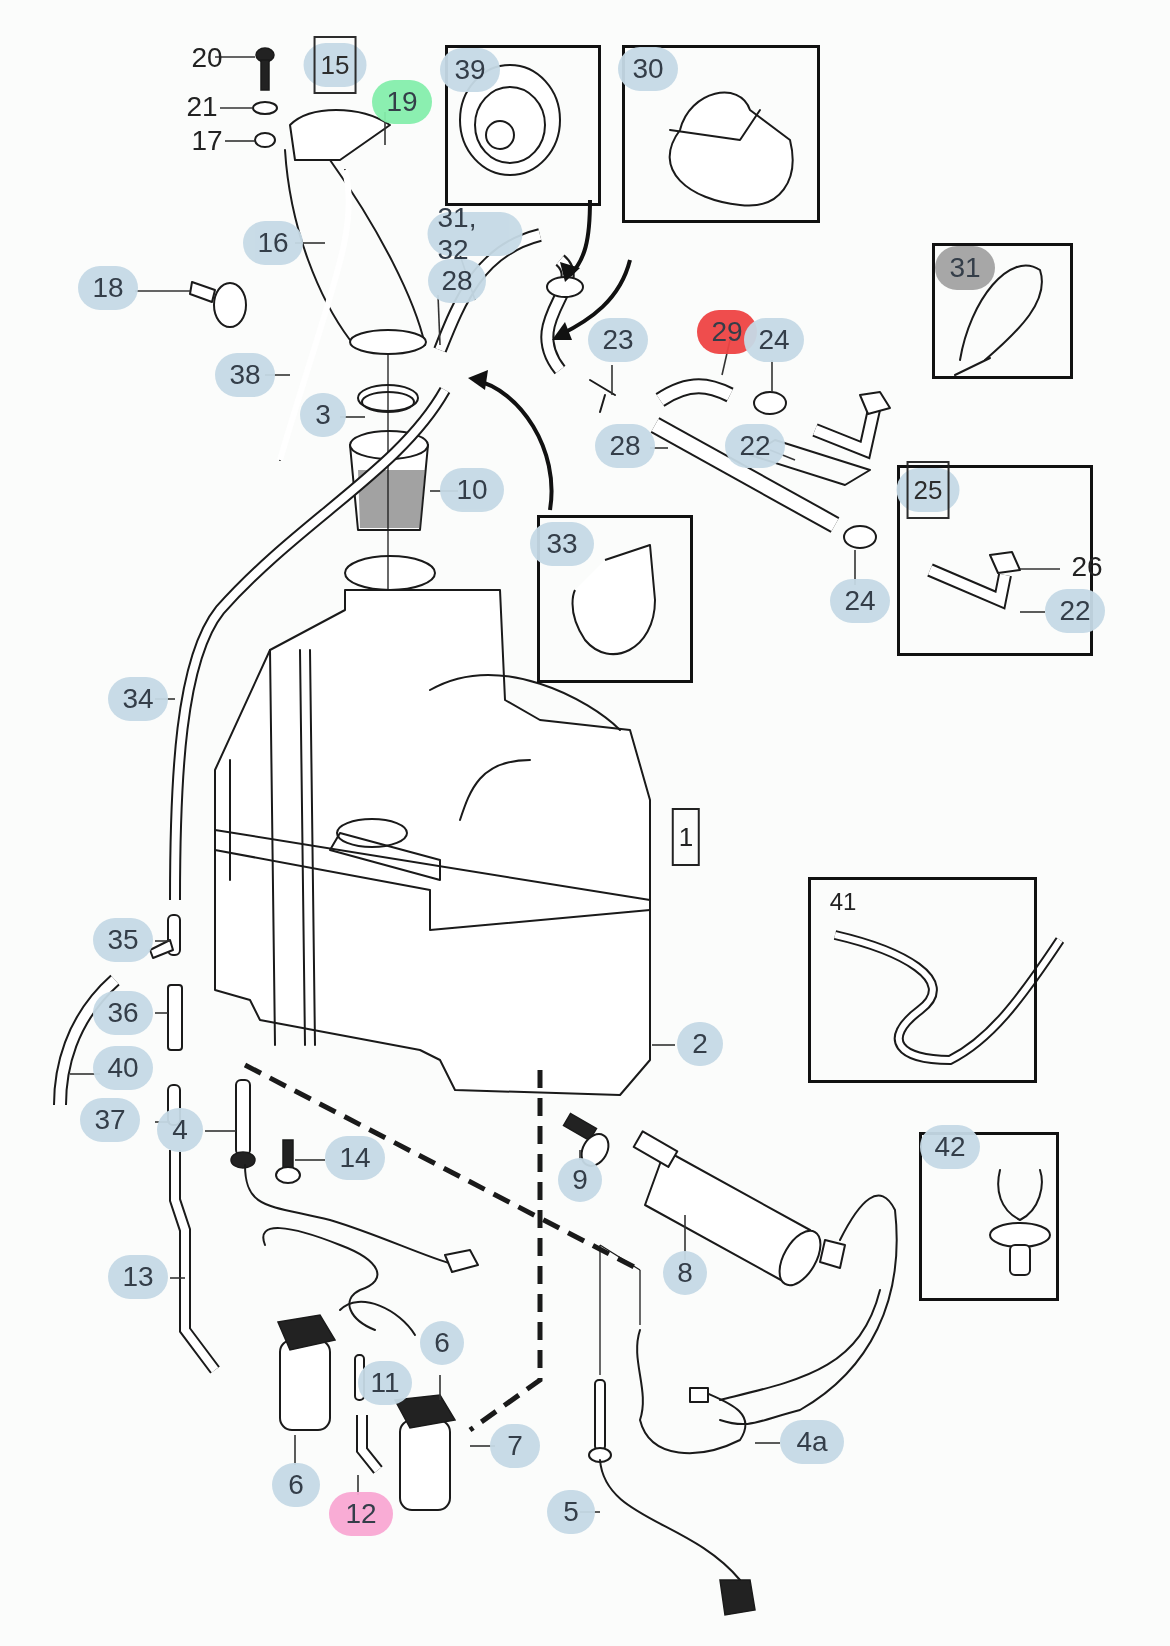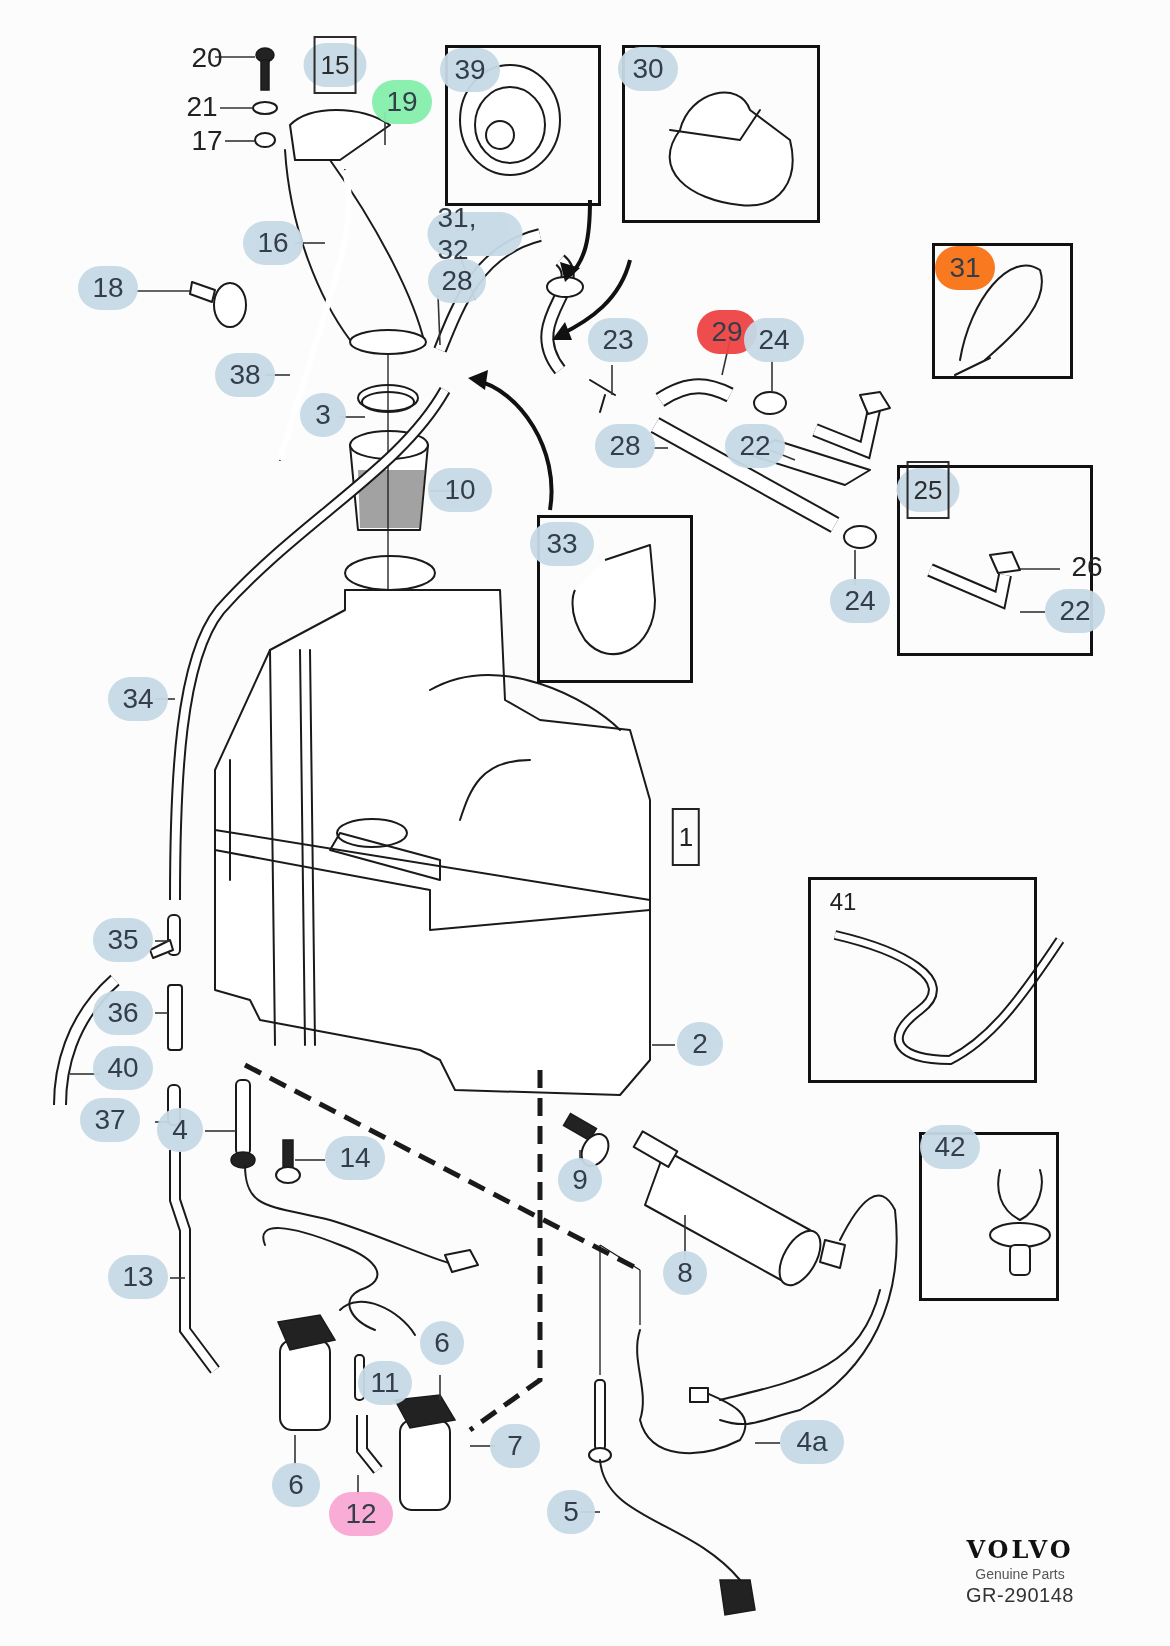--- a/index.html
+++ b/index.html
@@ -245,29 +245,29 @@
     </span>
 <span class="plain" style="left:202px;top:107px;">21</span>
 <span class="plain" style="left:207px;top:141px;">17</span>
 <span class="hot" style="left: 402px; top: 102px; width: 60px; background: #86efac;">19</span>
 <span class="hot" style="left: 470px; top: 70px; width: 60px; background: rgb(198, 218, 230);">39</span>
 <span class="hot" style="left: 648px; top: 69px; width: 60px; background: rgb(198, 218, 230);">30</span>
 <span class="hot" style="left: 273px; top: 243px; width: 60px; background: rgb(198, 218, 230);">16</span>
 <span class="hot" style="left: 475px; top: 234px; width: 95px; background: rgb(198, 218, 230);">31, 32</span>
 <span class="hot" style="left: 108px; top: 288px; width: 60px; background: rgb(198, 218, 230);">18</span>
 <span class="hot" style="left: 457px; top: 281px; width: 58px; background: rgb(198, 218, 230);">28</span>
-<span class="hot" style="left: 965px; top: 268px; width: 60px; background: #f97316;">31</span>
+<span class="hot" style="left: 965px; top: 268px; width: 60px; background: #a3a3a3;">31</span>
 <span class="hot" style="left: 727px; top: 332px; width: 60px; background: #ef4444;">29</span>
 <span class="hot" style="left: 618px; top: 340px; width: 60px; background: rgb(198, 218, 230);">23</span>
 <span class="hot" style="left: 774px; top: 340px; width: 60px; background: rgb(198, 218, 230);">24</span>
 <span class="hot" style="left: 245px; top: 375px; width: 60px; background: rgb(198, 218, 230);">38</span>
 <span class="hot" style="left: 323px; top: 415px; width: 46px; background: rgb(198, 218, 230);">3</span>
 <span class="hot" style="left: 625px; top: 446px; width: 60px; background: rgb(198, 218, 230);">28</span>
 <span class="hot" style="left: 755px; top: 446px; width: 60px; background: rgb(198, 218, 230);">22</span>
-<span class="hot" style="left: 460px; top: 490px; width: 64px; background: rgb(198, 218, 230);">10</span>
+<span class="hot" style="left: 472px; top: 490px; width: 64px; background: rgb(198, 218, 230);">10</span>
 <span class="hot" style="left: 928px; top: 490px; background: rgb(198, 218, 230);">
       <span class="boxed" style="position:static;transform:none;">25</span>
     </span>
 <span class="hot" style="left: 562px; top: 544px; width: 64px; background: rgb(198, 218, 230);">33</span>
 <span class="plain" style="left:1087px;top:567px;">26</span>
 <span class="hot" style="left: 860px; top: 601px; width: 60px; background: rgb(198, 218, 230);">24</span>
 <span class="hot" style="left: 1075px; top: 611px; width: 60px; background: rgb(198, 218, 230);">22</span>
 <span class="hot" style="left: 138px; top: 699px; width: 60px; background: rgb(198, 218, 230);">34</span>
 <span class="boxed" style="left:686px;top:837px;">1</span>
 <span class="plain" style="left:843px;top:902px;font-size:24px;">41</span>
@@ -284,19 +284,14 @@
 <span class="hot" style="left: 685px; top: 1273px; width: 44px; background: rgb(198, 218, 230);">8</span>
 <span class="hot" style="left: 442px; top: 1343px; width: 44px; background: rgb(198, 218, 230);">6</span>
 <span class="hot" style="left: 385px; top: 1383px; width: 54px; background: rgb(198, 218, 230);">11</span>
 
 <span class="hot" style="left: 515px; top: 1446px; width: 50px; background: rgb(198, 218, 230);">7</span>
 <span class="hot" style="left: 812px; top: 1442px; width: 64px; background: rgb(198, 218, 230);">4a</span>
 <span class="hot" style="left: 296px; top: 1485px; width: 48px; background: rgb(198, 218, 230);">6</span>
 <span class="hot" style="left: 361px; top: 1514px; width: 64px; background: #f9a8d4;">12</span>
 <span class="hot" style="left: 571px; top: 1512px; width: 48px; background: rgb(198, 218, 230);">5</span>
 
-<div class="brand">
-  <div class="logo">VOLVO</div>
-  <div class="sub">Genuine Parts</div>
-  <div class="code">GR-290148</div>
+
 </div>
 
-</div>
-
 </body></html>

